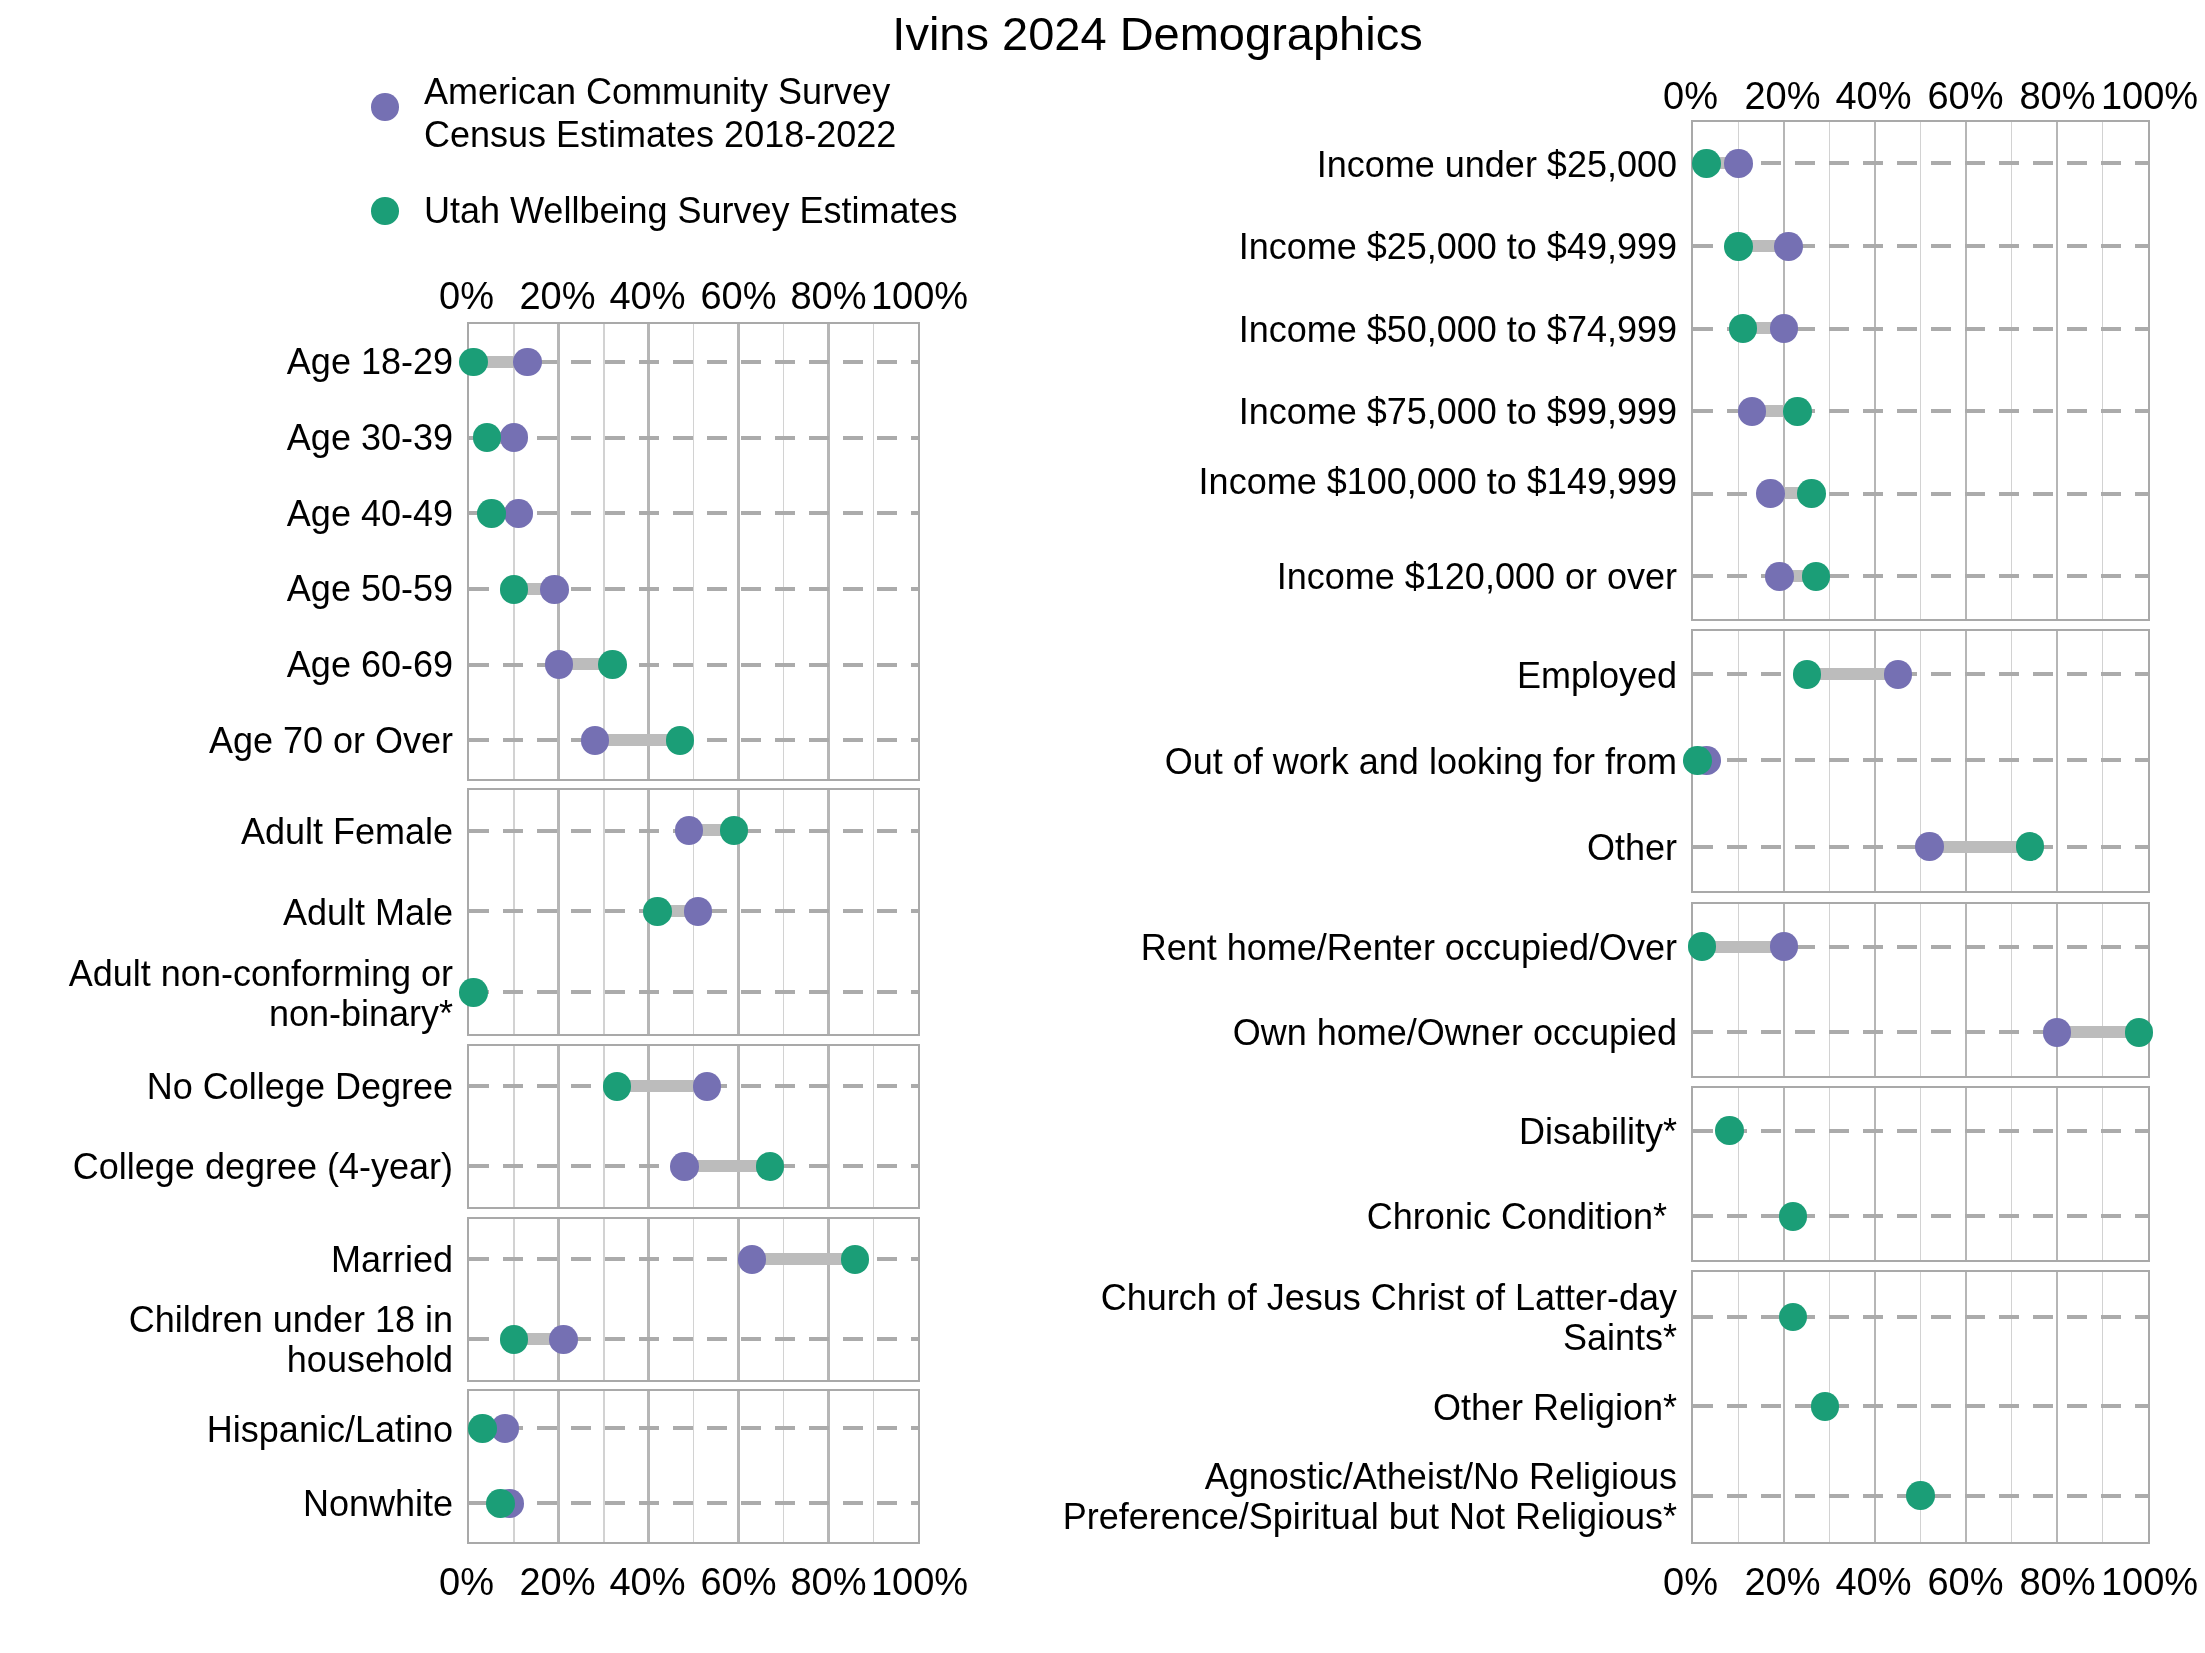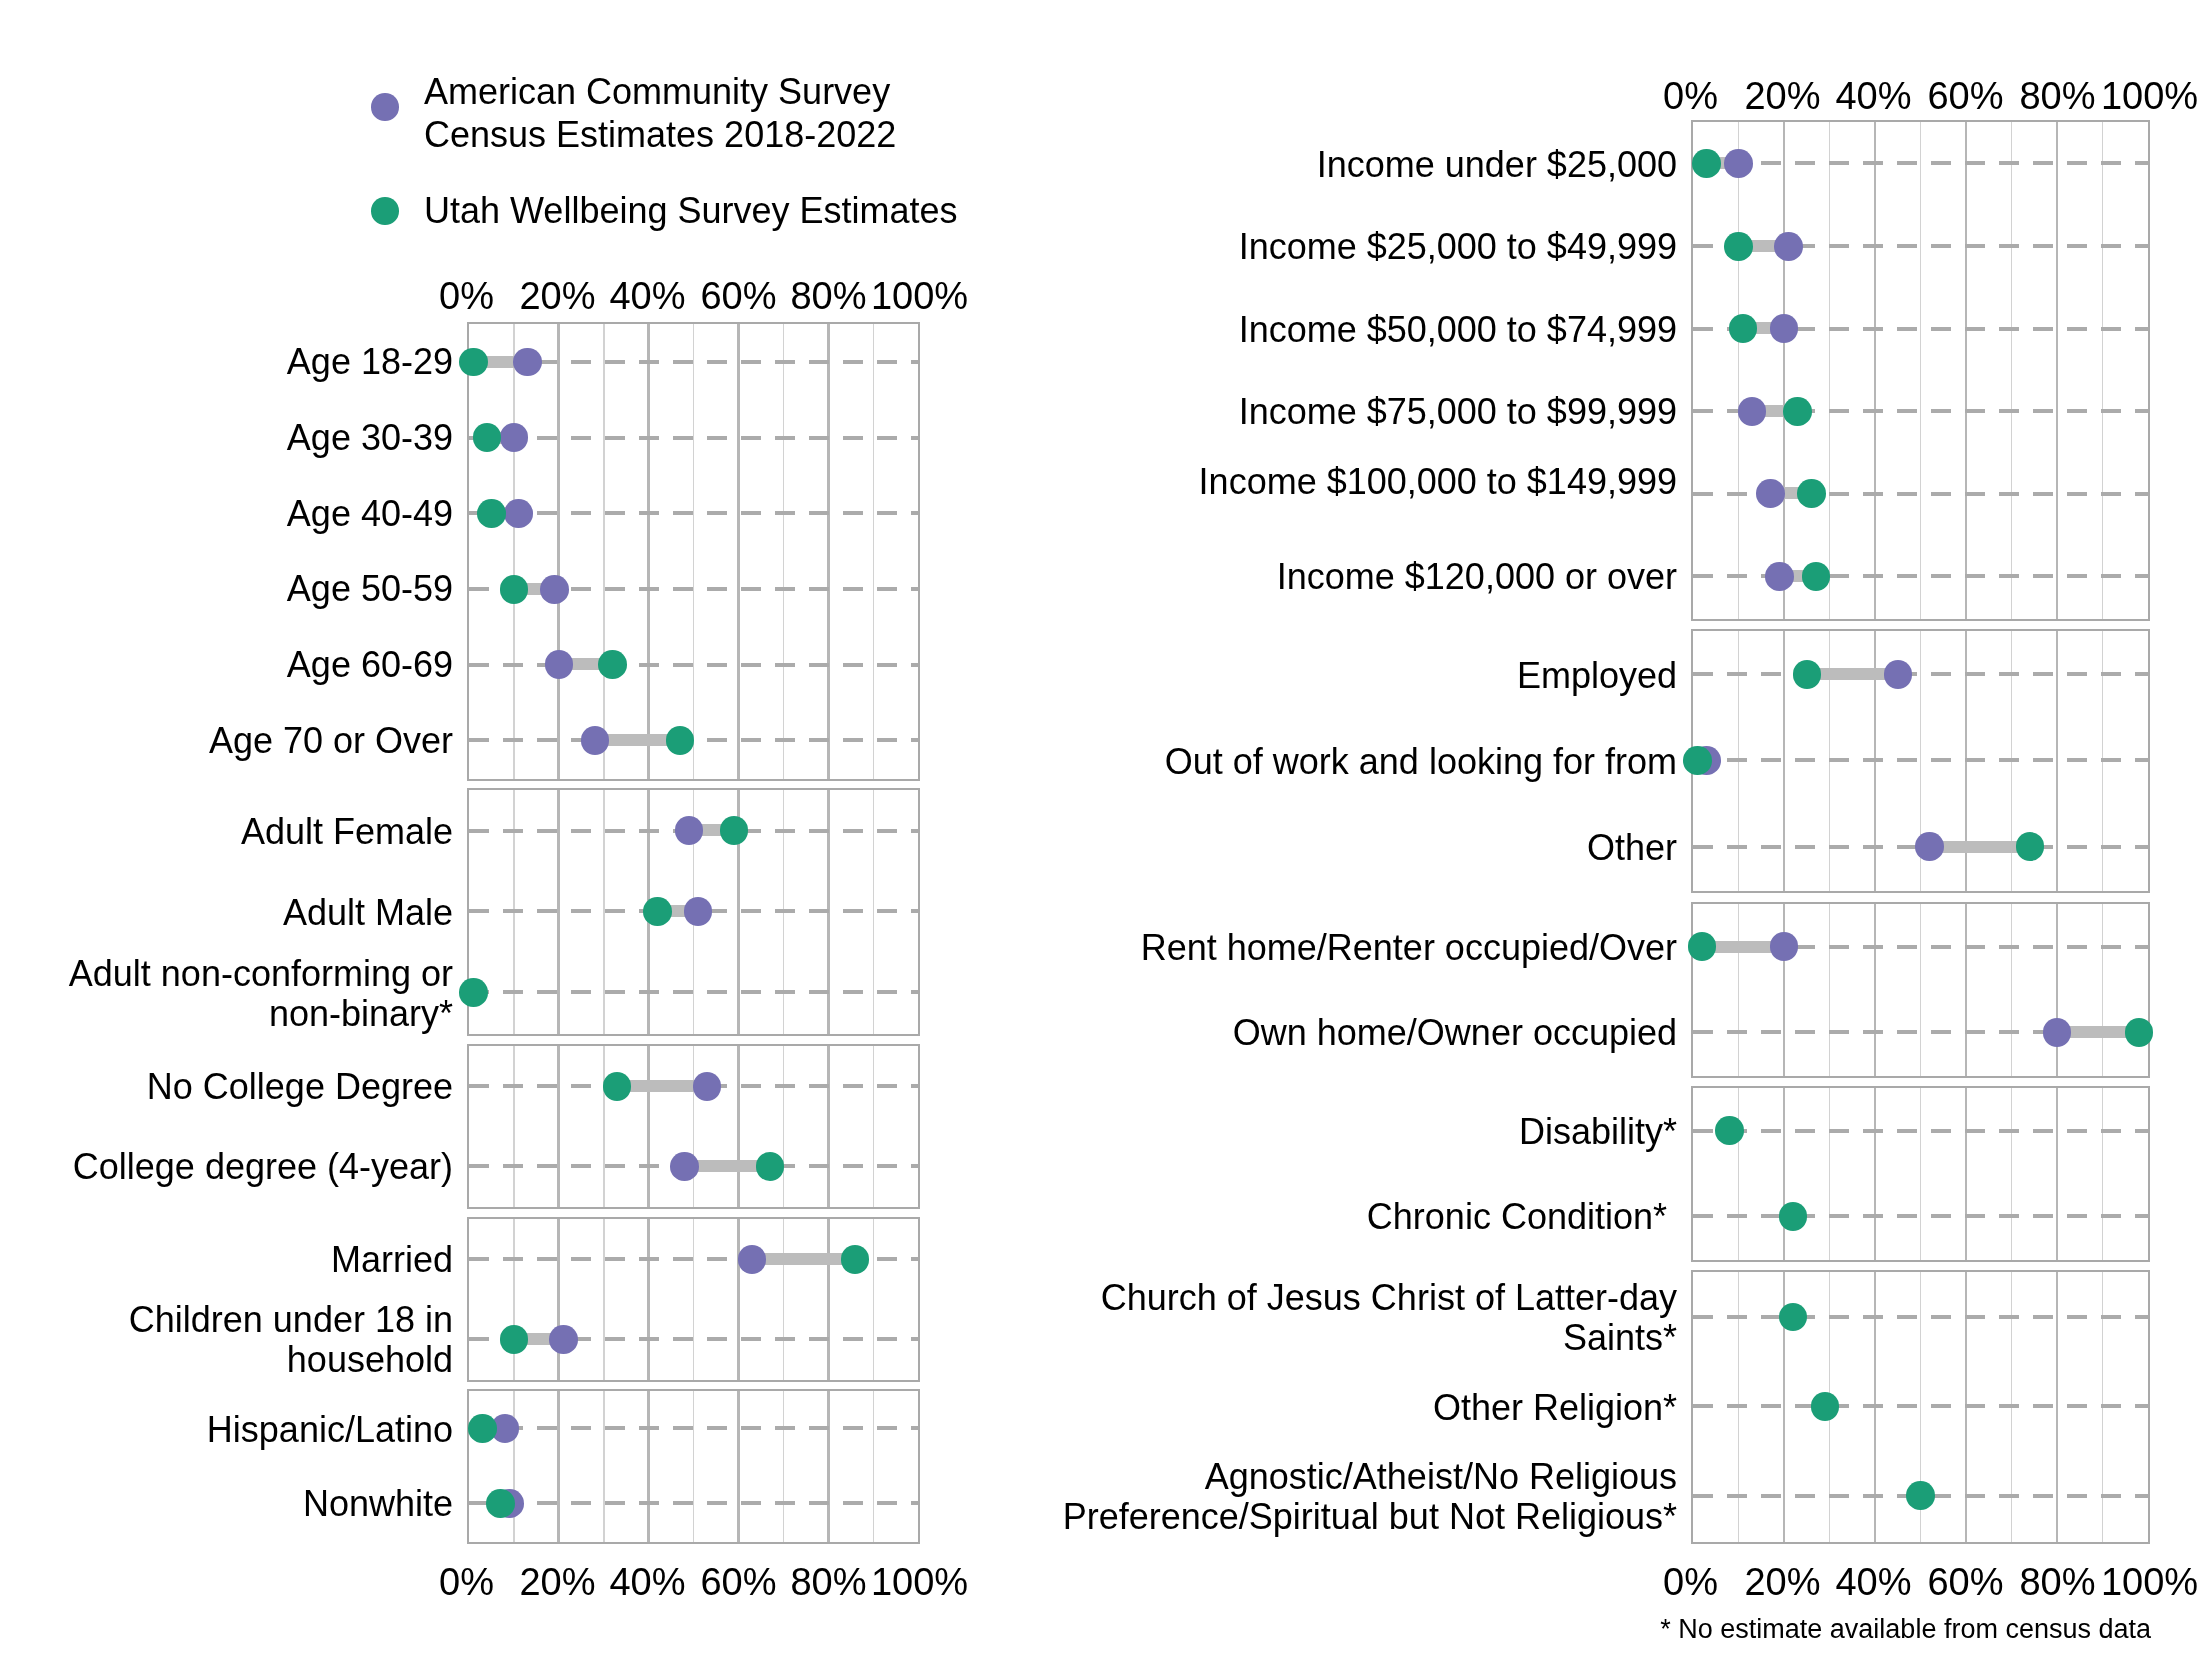--- a/index.html
+++ b/index.html
@@ -40,20 +40,21 @@
     font-size:36px;line-height:40px;color:#000;text-align:right;white-space:pre-line;
   }
   .footnote{
     position:absolute;font-size:27px;color:#000;text-align:right;
   }
 </style>
 </head>
 <body>
 
 <div id="figure">
+  <div class="title">Ivins 2024 Demographics</div>
 
   <div>
     <div class="legend-dot" style="left: 371px; top: 93px; background: rgb(117, 112, 179);"></div>
     <div class="legend-label" style="left:424px;top:70px;">American Community Survey
 Census Estimates 2018-2022</div>
     <div class="legend-dot" style="left: 371px; top: 197px; background: rgb(27, 158, 119);"></div>
     <div class="legend-label" style="left:424px;top:189px;">Utah Wellbeing Survey Estimates</div>
   </div>
 
   <div id="charts">
@@ -333,15 +334,14 @@
         <div class="dashline" style="top: 222px;"></div>
         <div class="dot uws" style="left: calc(50% - 14.2px); top: 209px; background: rgb(27, 158, 119);"></div>
       </div>
       <div class="row-label" style="left: 850px; width: 827px; top: 1258px; height: 119px;">Church of Jesus Christ of Latter-day
 Saints*</div>
       <div class="row-label" style="left: 850px; width: 827px; top: 1348px; height: 119px;">Other Religion*</div>
       <div class="row-label" style="left: 850px; width: 827px; top: 1437px; height: 119px;">Agnostic/Atheist/No Religious
 Preference/Spiritual but Not Religious*</div>
     </div>
 
-  <div class="footnote" style="left:1048px;top:1614px;width:1103px;">* No estimate available from census data</div>
 </div>
 
 
 </body></html>

